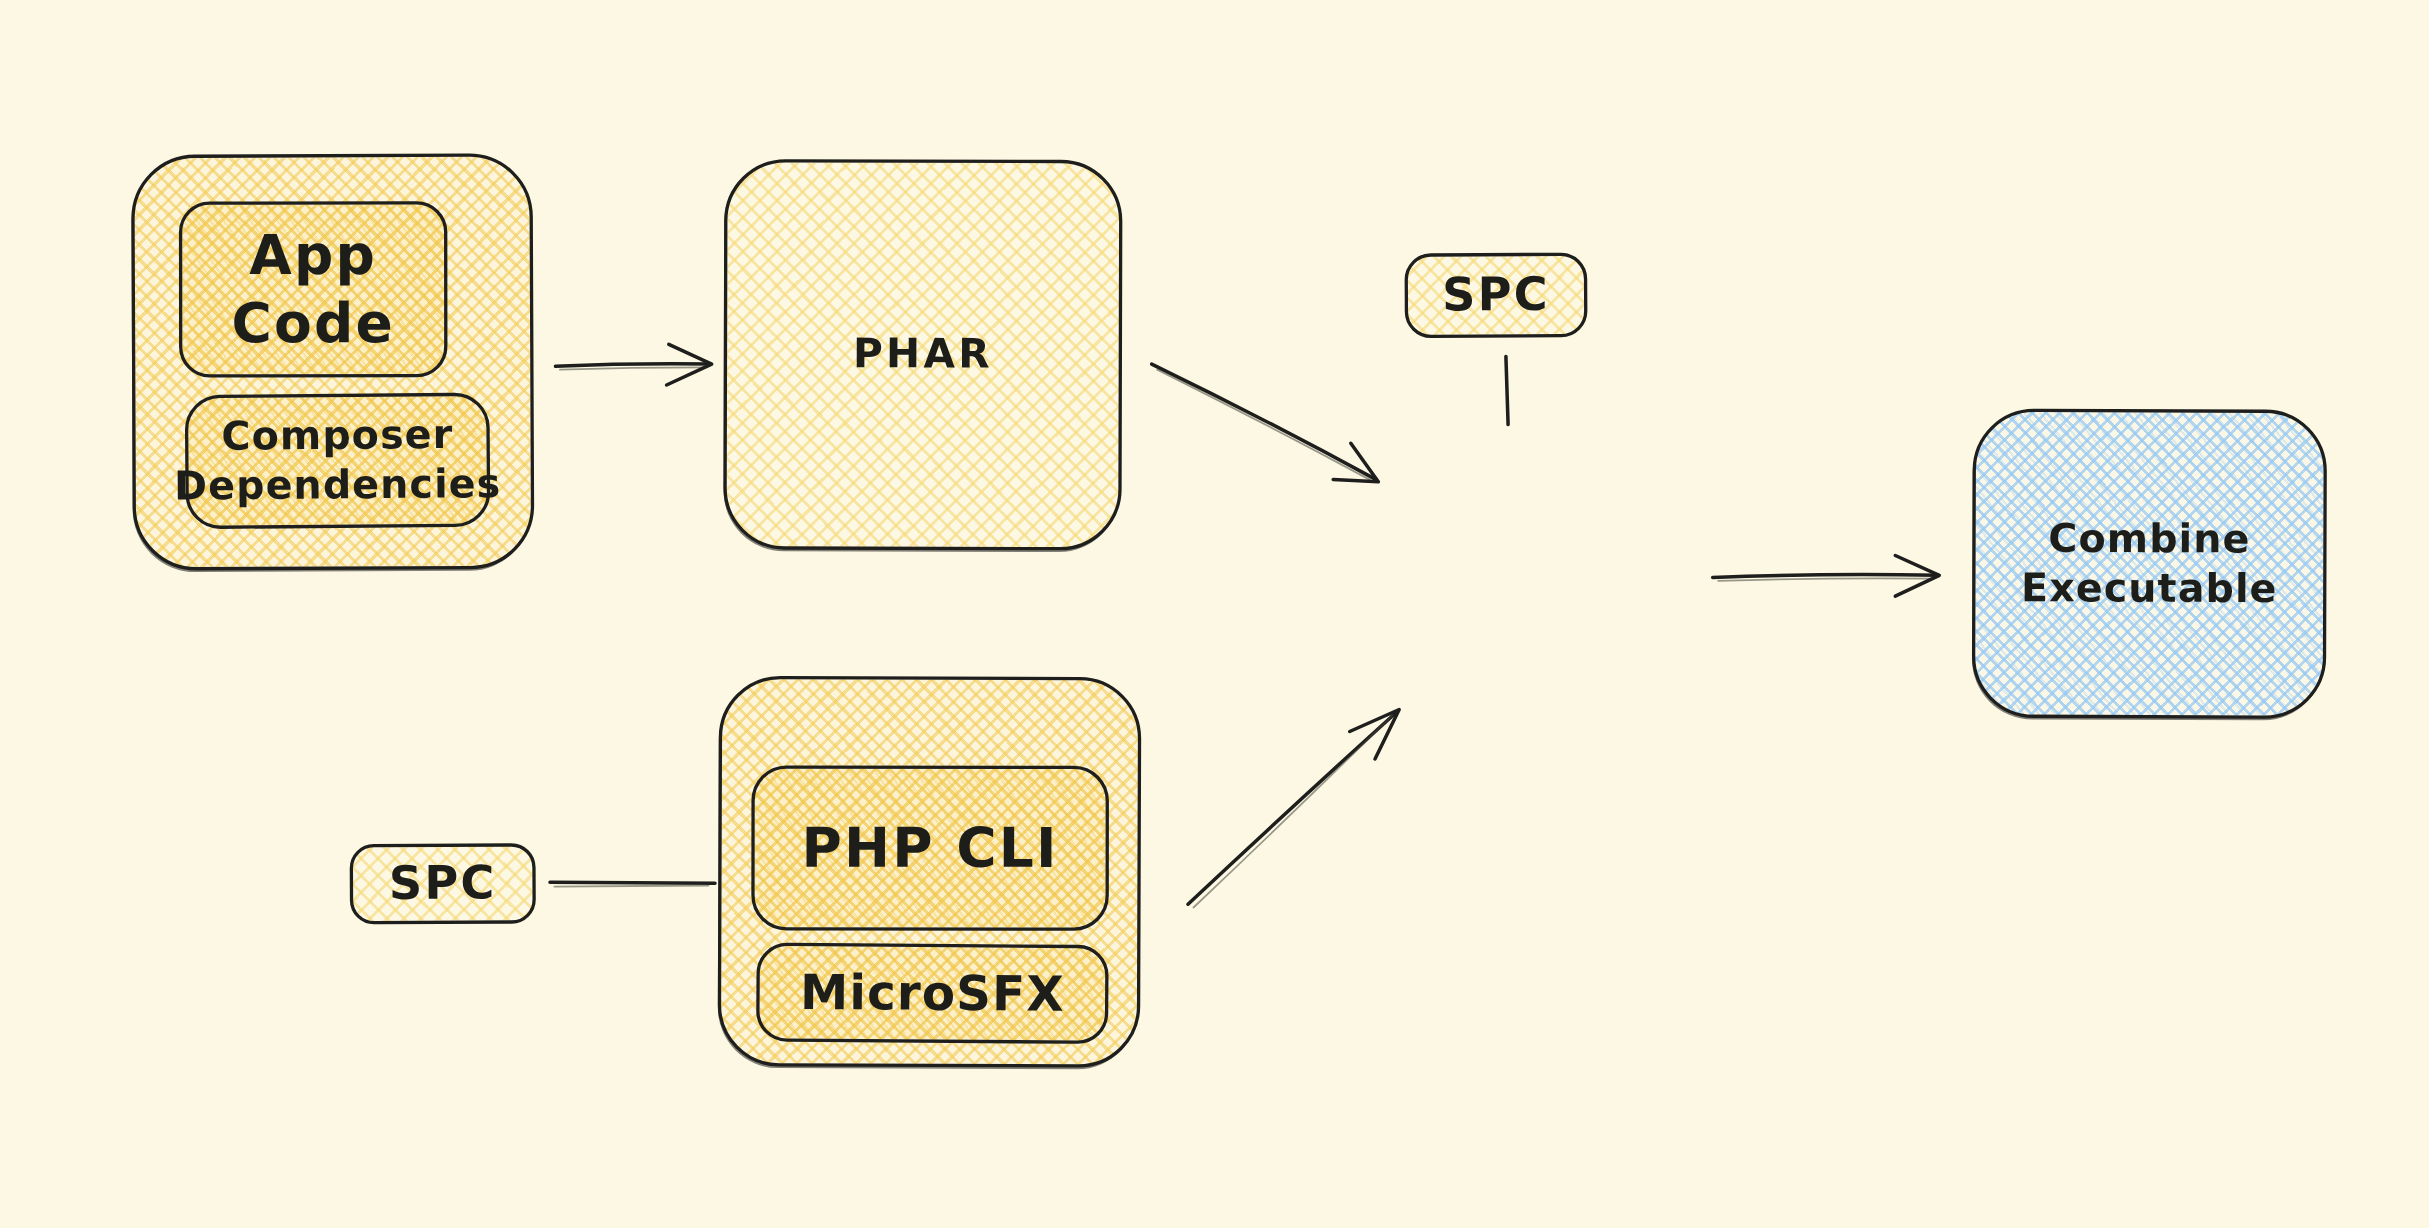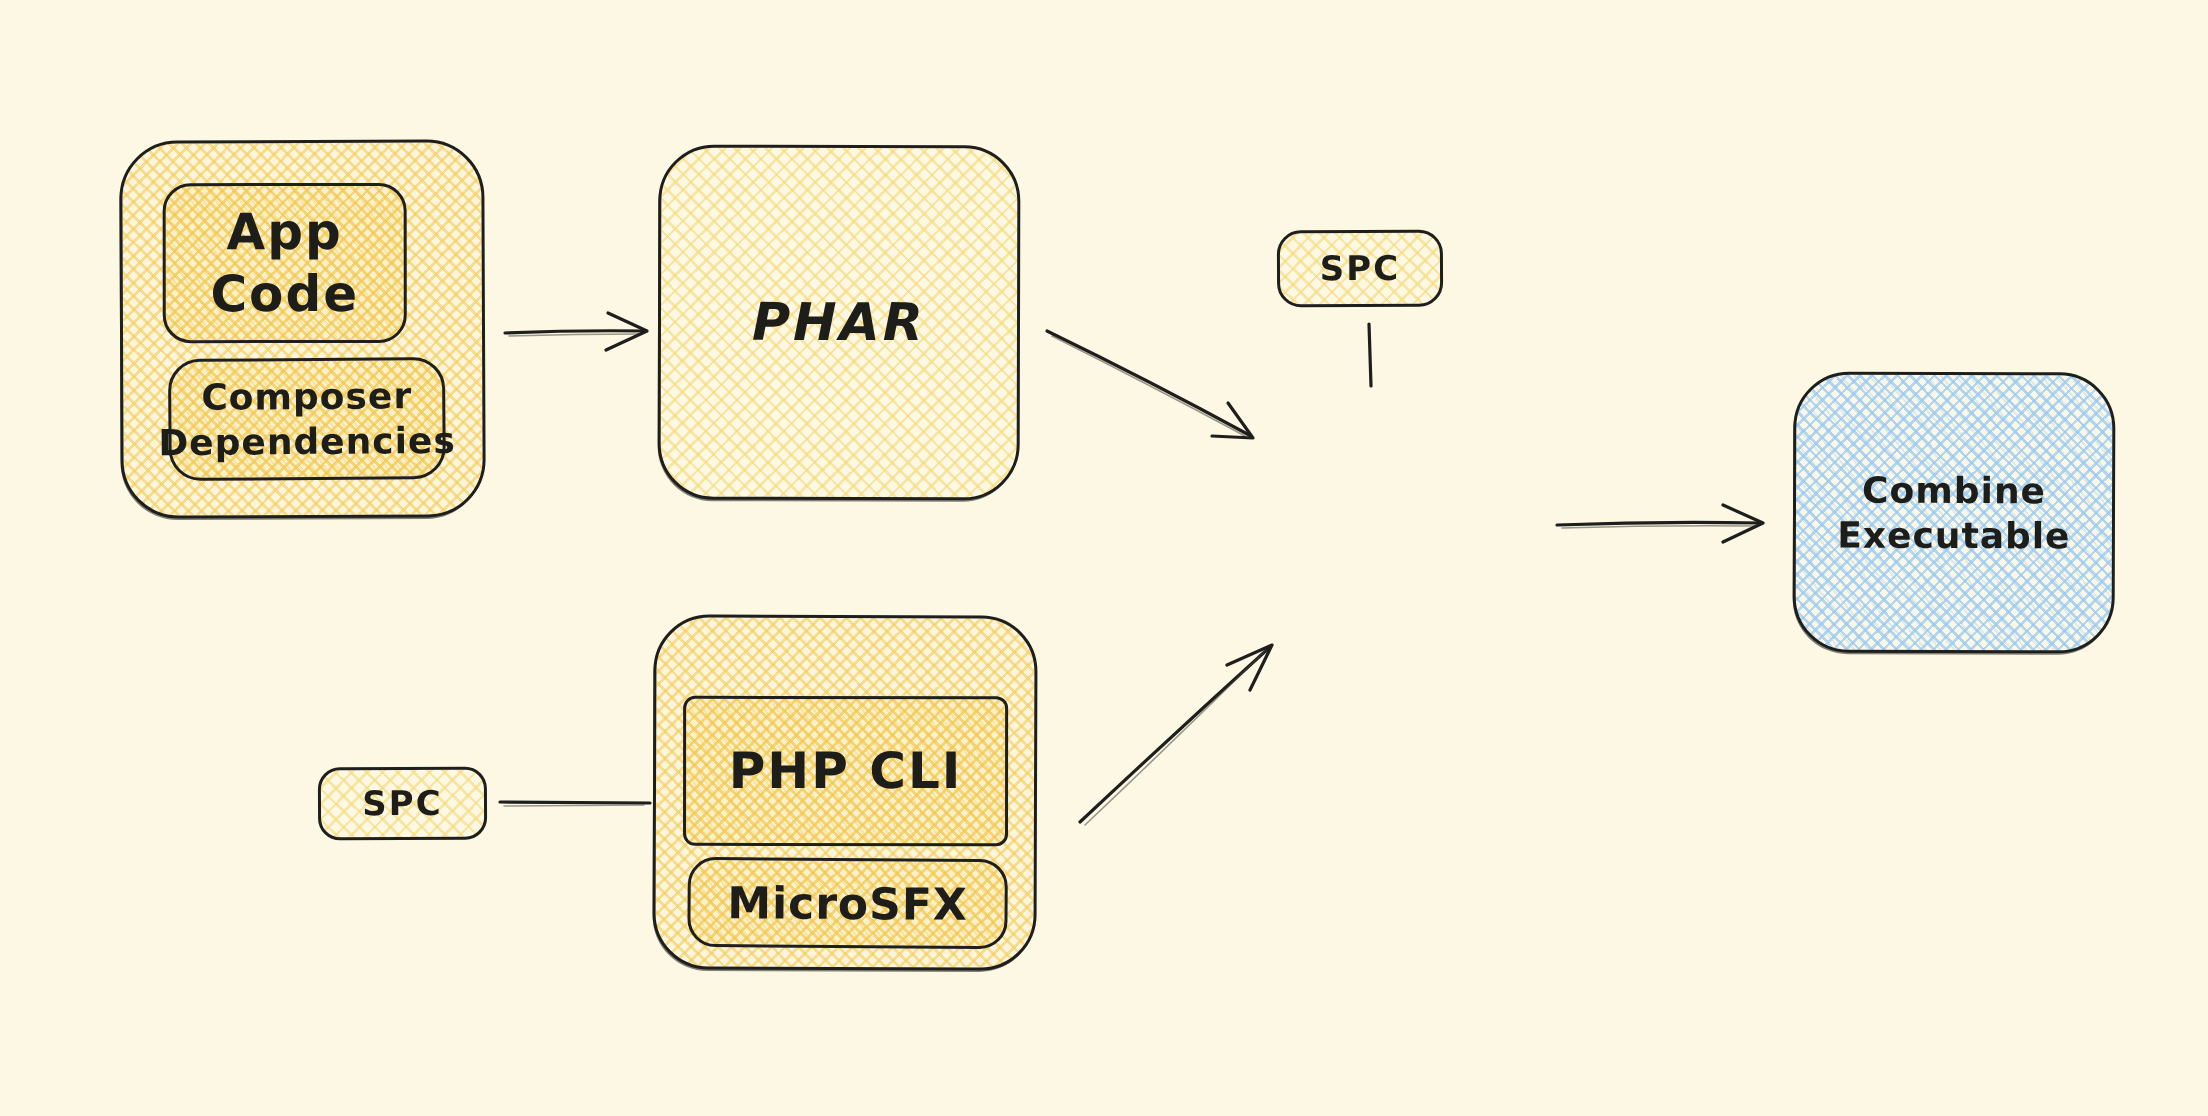--- a/index.html
+++ b/index.html
@@ -73,29 +73,29 @@
 
   
   .app-group   { left: 120px;  top: 140px; width: 365px; height: 378px; border-radius: 58px; transform: rotate(-0.25deg); }
   .app-code    { left: 40px;   top: 40px;  width: 244px; height: 160px; border-radius: 28px; transform: rotate(0.2deg); }
   .composer    { left: 45px;   top: 215px; width: 277px; height: 122px; border-radius: 32px; transform: rotate(-0.2deg); }
   .phar        { left: 658px;  top: 145px; width: 362px; height: 355px; border-radius: 56px; transform: rotate(0.15deg); }
   .spc-top     { left: 1277px; top: 230px; width: 166px; height: 77px;  border-radius: 24px; transform: rotate(-0.3deg); }
   .combine     { left: 1244px; top: 384px; width: 288px; height: 288px; border-radius: 50%; }
   .single-exe  { left: 1793px; top: 372px; width: 322px; height: 281px; border-radius: 56px; transform: rotate(0.2deg); }
   .php-group   { left: 653px;  top: 615px; width: 384px; height: 355px; border-radius: 56px; transform: rotate(0.2deg); }
-  .php-cli     { left: 27px;   top: 78px;  width: 325px; height: 150px; border-radius: 12px; transform: rotate(-0.15deg); }
+  .php-cli     { left: 27px;   top: 78px;  width: 325px; height: 150px; border-radius: 32px; transform: rotate(-0.15deg); }
   .microsfx    { left: 32px;   top: 240px; width: 320px; height: 90px;  border-radius: 28px; transform: rotate(0.2deg); }
   .spc-left    { left: 318px;  top: 767px; width: 169px; height: 73px;  border-radius: 22px; transform: rotate(-0.3deg); }
 
-  .fs-xl  { font-size: 52px; letter-spacing: 3px; font-style: italic; }
+  .fs-xl  { font-size: 37px; letter-spacing: 3px; }
   .fs-lg  { font-size: 50px; letter-spacing: 2px; }
   .fs-md  { font-size: 44px; letter-spacing: 1px; }
   .fs-sm  { font-size: 36px; }
-  .fs-chip{ font-size: 34px; letter-spacing: 2px; }
+  .fs-chip{ font-size: 42px; letter-spacing: 2px; }
 
   .edge { stroke: #1E1E1D; stroke-width: 3.2; fill: none; stroke-linecap: round; stroke-linejoin: round; }
   .edge-ghost { stroke: rgba(70,70,60,0.55); stroke-width: 1.6; fill: none; stroke-linecap: round; }
 </style>
 </head>
 <body>
 
 <div class="canvas">
 
   <svg class="edges-layer" viewBox="0 0 2208 1116" xmlns="http://www.w3.org/2000/svg">

